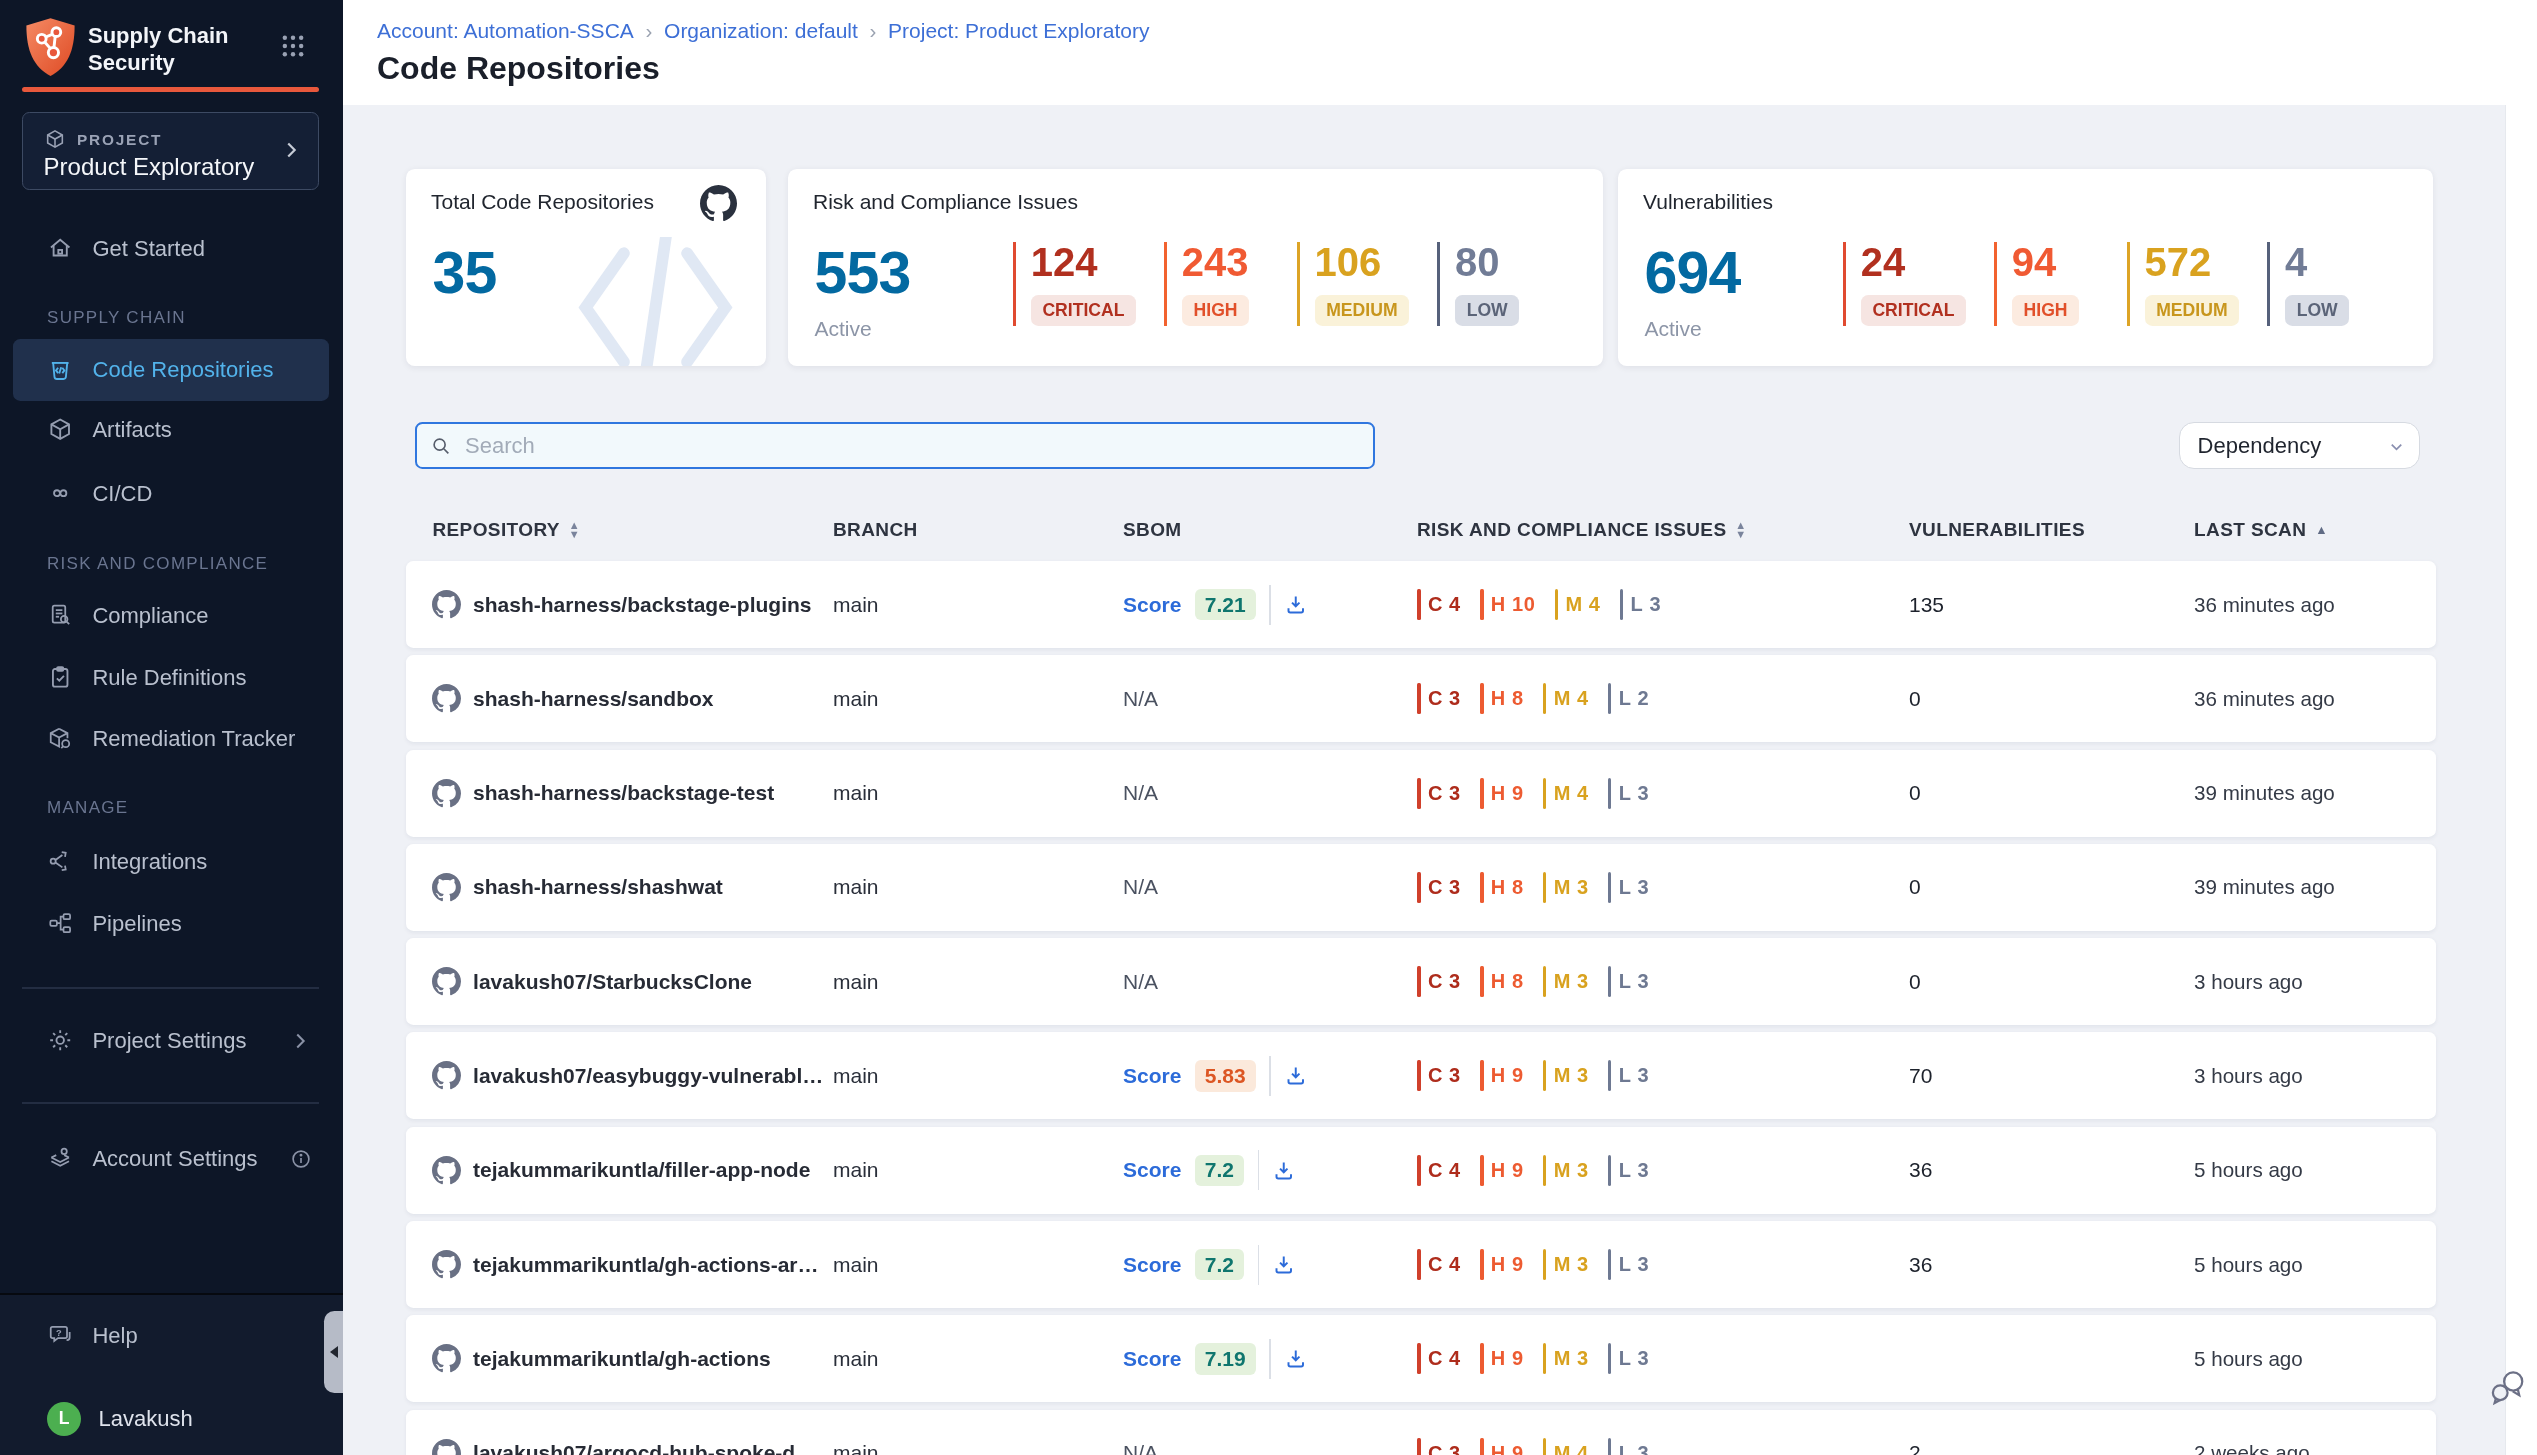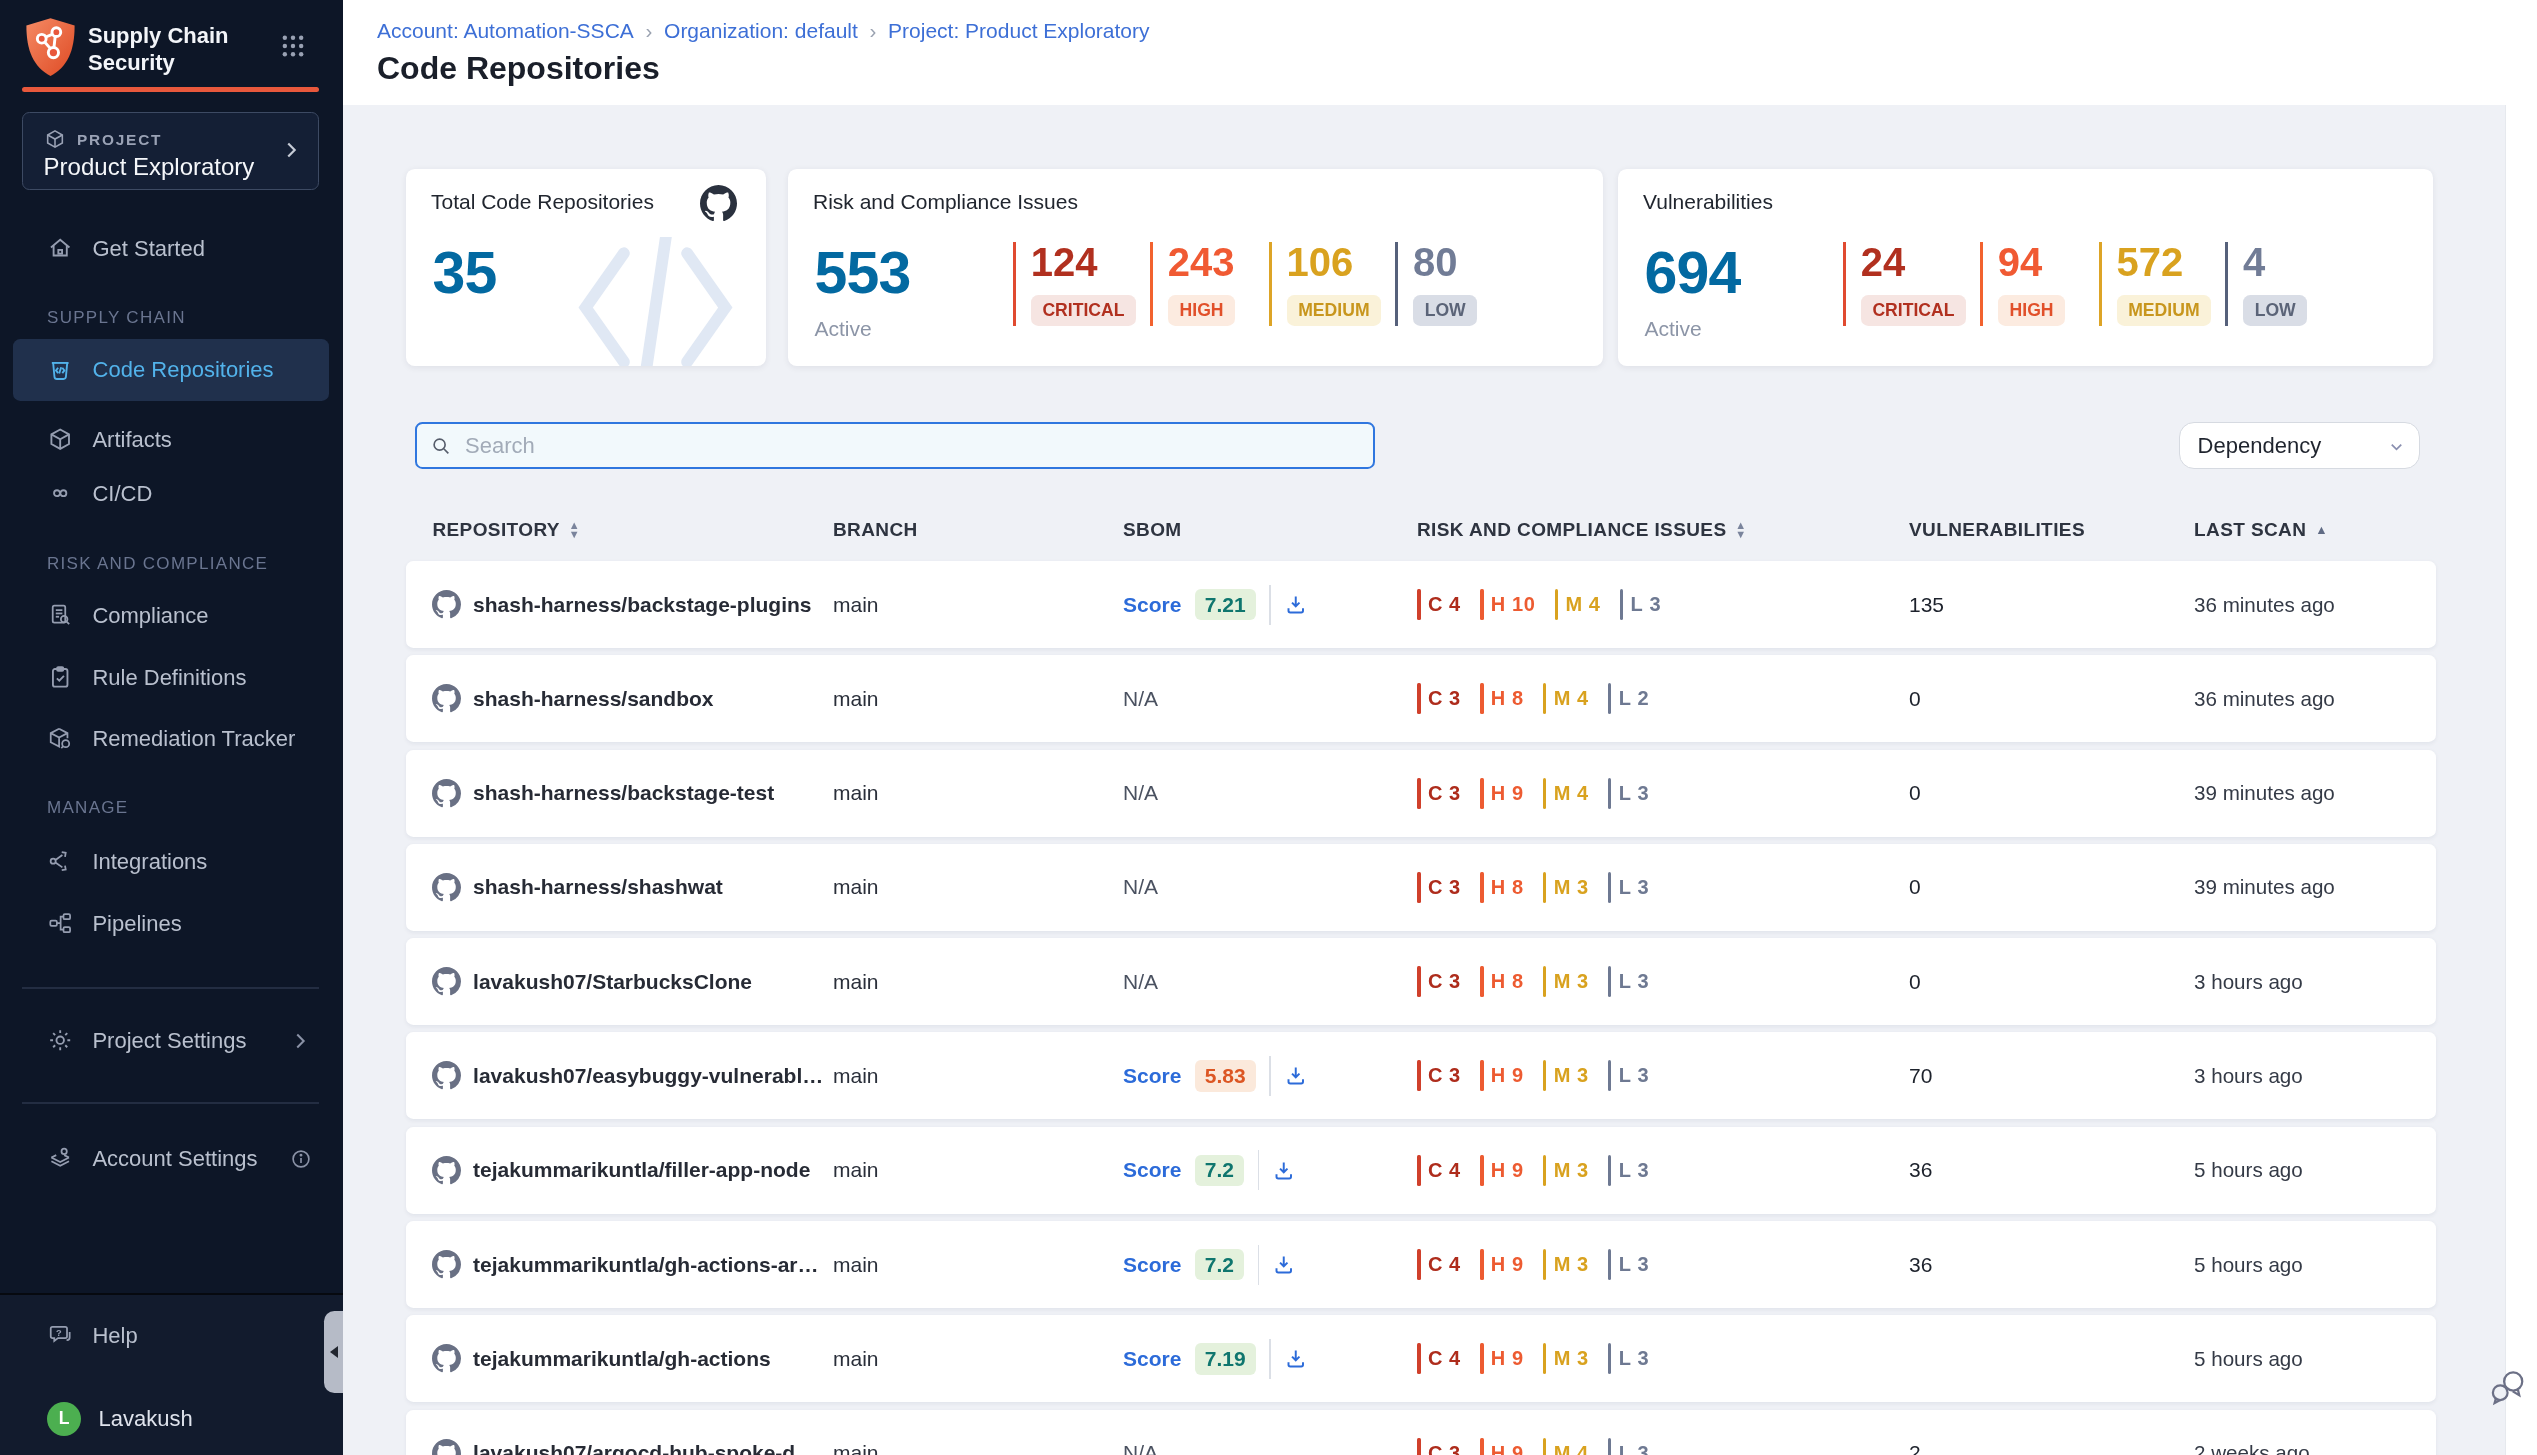--- a/index.html
+++ b/index.html
@@ -43,21 +43,21 @@
   .page-title { position:absolute; left:377px; top:50px; font-size:32px; font-weight:700; color:#1A1F2A; }
 
   
   .card { position:absolute; top:169px; height:197px; background:#fff; border-radius:8.8px;
           box-shadow:0 1.5px 5.9px rgba(25,35,60,.07); overflow:hidden; }
   .card-title { position:absolute; left:25px; top:20.6px; font-size:21px; color:#21262F; }
   .card-value { position:absolute; left:26.4px; top:70px; font-size:59px; font-weight:700; color:#0369a1; letter-spacing:-0.7px; }
   .card-status { position:absolute; left:26.4px; top:148px; font-size:21px; color:#8C95A7; }
   .card-gh { position:absolute; right:29px; top:16px; width:37px; height:37px; color:#2A313E; }
   .watermark { position:absolute; right:26.4px; top:68px; color:#E0E8F4; }
-  .sev-row { position:absolute; left:225px; top:73px; display:flex; gap:14px; }
+  .sev-row { position:absolute; left:225px; top:73px; display:flex; gap:28px; }
   .sev { border-left:3.7px solid #ccc; padding-left:14.7px; min-width:87px; }
   .sev-num { font-size:40px; font-weight:700; line-height:41px; }
   .sev-pill { display:inline-block; margin-top:11.7px; font-size:17.6px; font-weight:700; padding:5.1px 11.7px; border-radius:7.3px; }
   .sev.critical { border-color:#E04A30; } .sev.critical .sev-num { color:#B1301F; }
   .sev.critical .sev-pill { color:#B1301F; background:#F6E5E2; }
   .sev.high { border-color:#F2622F; } .sev.high .sev-num { color:#F05A33; }
   .sev.high .sev-pill { color:#E1502A; background:#FCEBE0; }
   .sev.medium { border-color:#DDA426; } .sev.medium .sev-num { color:#D9A21F; }
   .sev.medium .sev-pill { color:#C8961D; background:#FAF2D9; }
   .sev.low { border-color:#56617B; } .sev.low .sev-num { color:#717C96; }
@@ -183,21 +183,21 @@
       <svg class="nico" viewBox="0 0 24 24" fill="none" stroke="currentColor" stroke-width="1.7">
         <path d="M4.4 5.4h15.2"></path>
           <path d="M5.6 5.4l1.2 12.6c.1 1.2 1 2 2.2 2h6c1.2 0 2.1-.8 2.2-2l1.2-12.6"></path>
         <polyline points="10.1,9.8 8.2,12.2 10.1,14.6"></polyline>
           <polyline points="13.9,9.8 15.8,12.2 13.9,14.6"></polyline>
           <line x1="12.9" y1="9.4" x2="11.1" y2="15"></line>
       </svg>
       <span>Code Repositories</span>
     </div>
 
-    <div class="side-item" style="top:410px">
+    <div class="side-item" style="top:400px">
       <svg class="nico" viewBox="0 0 24 24" fill="none" stroke="currentColor" stroke-width="1.7">
         <path d="M12 3.2 20 7.6v8.8L12 20.8 4 16.4V7.6Z"></path>
           <path d="M4 7.6l8 4.4 8-4.4"></path>
           <path d="M12 12v8.8"></path>
       </svg>
       <span>Artifacts</span>
     </div>
 
     <div class="side-item" style="top:464px">
       <svg class="nico" viewBox="0 0 24 24" fill="none" stroke="currentColor" stroke-width="1.7">

